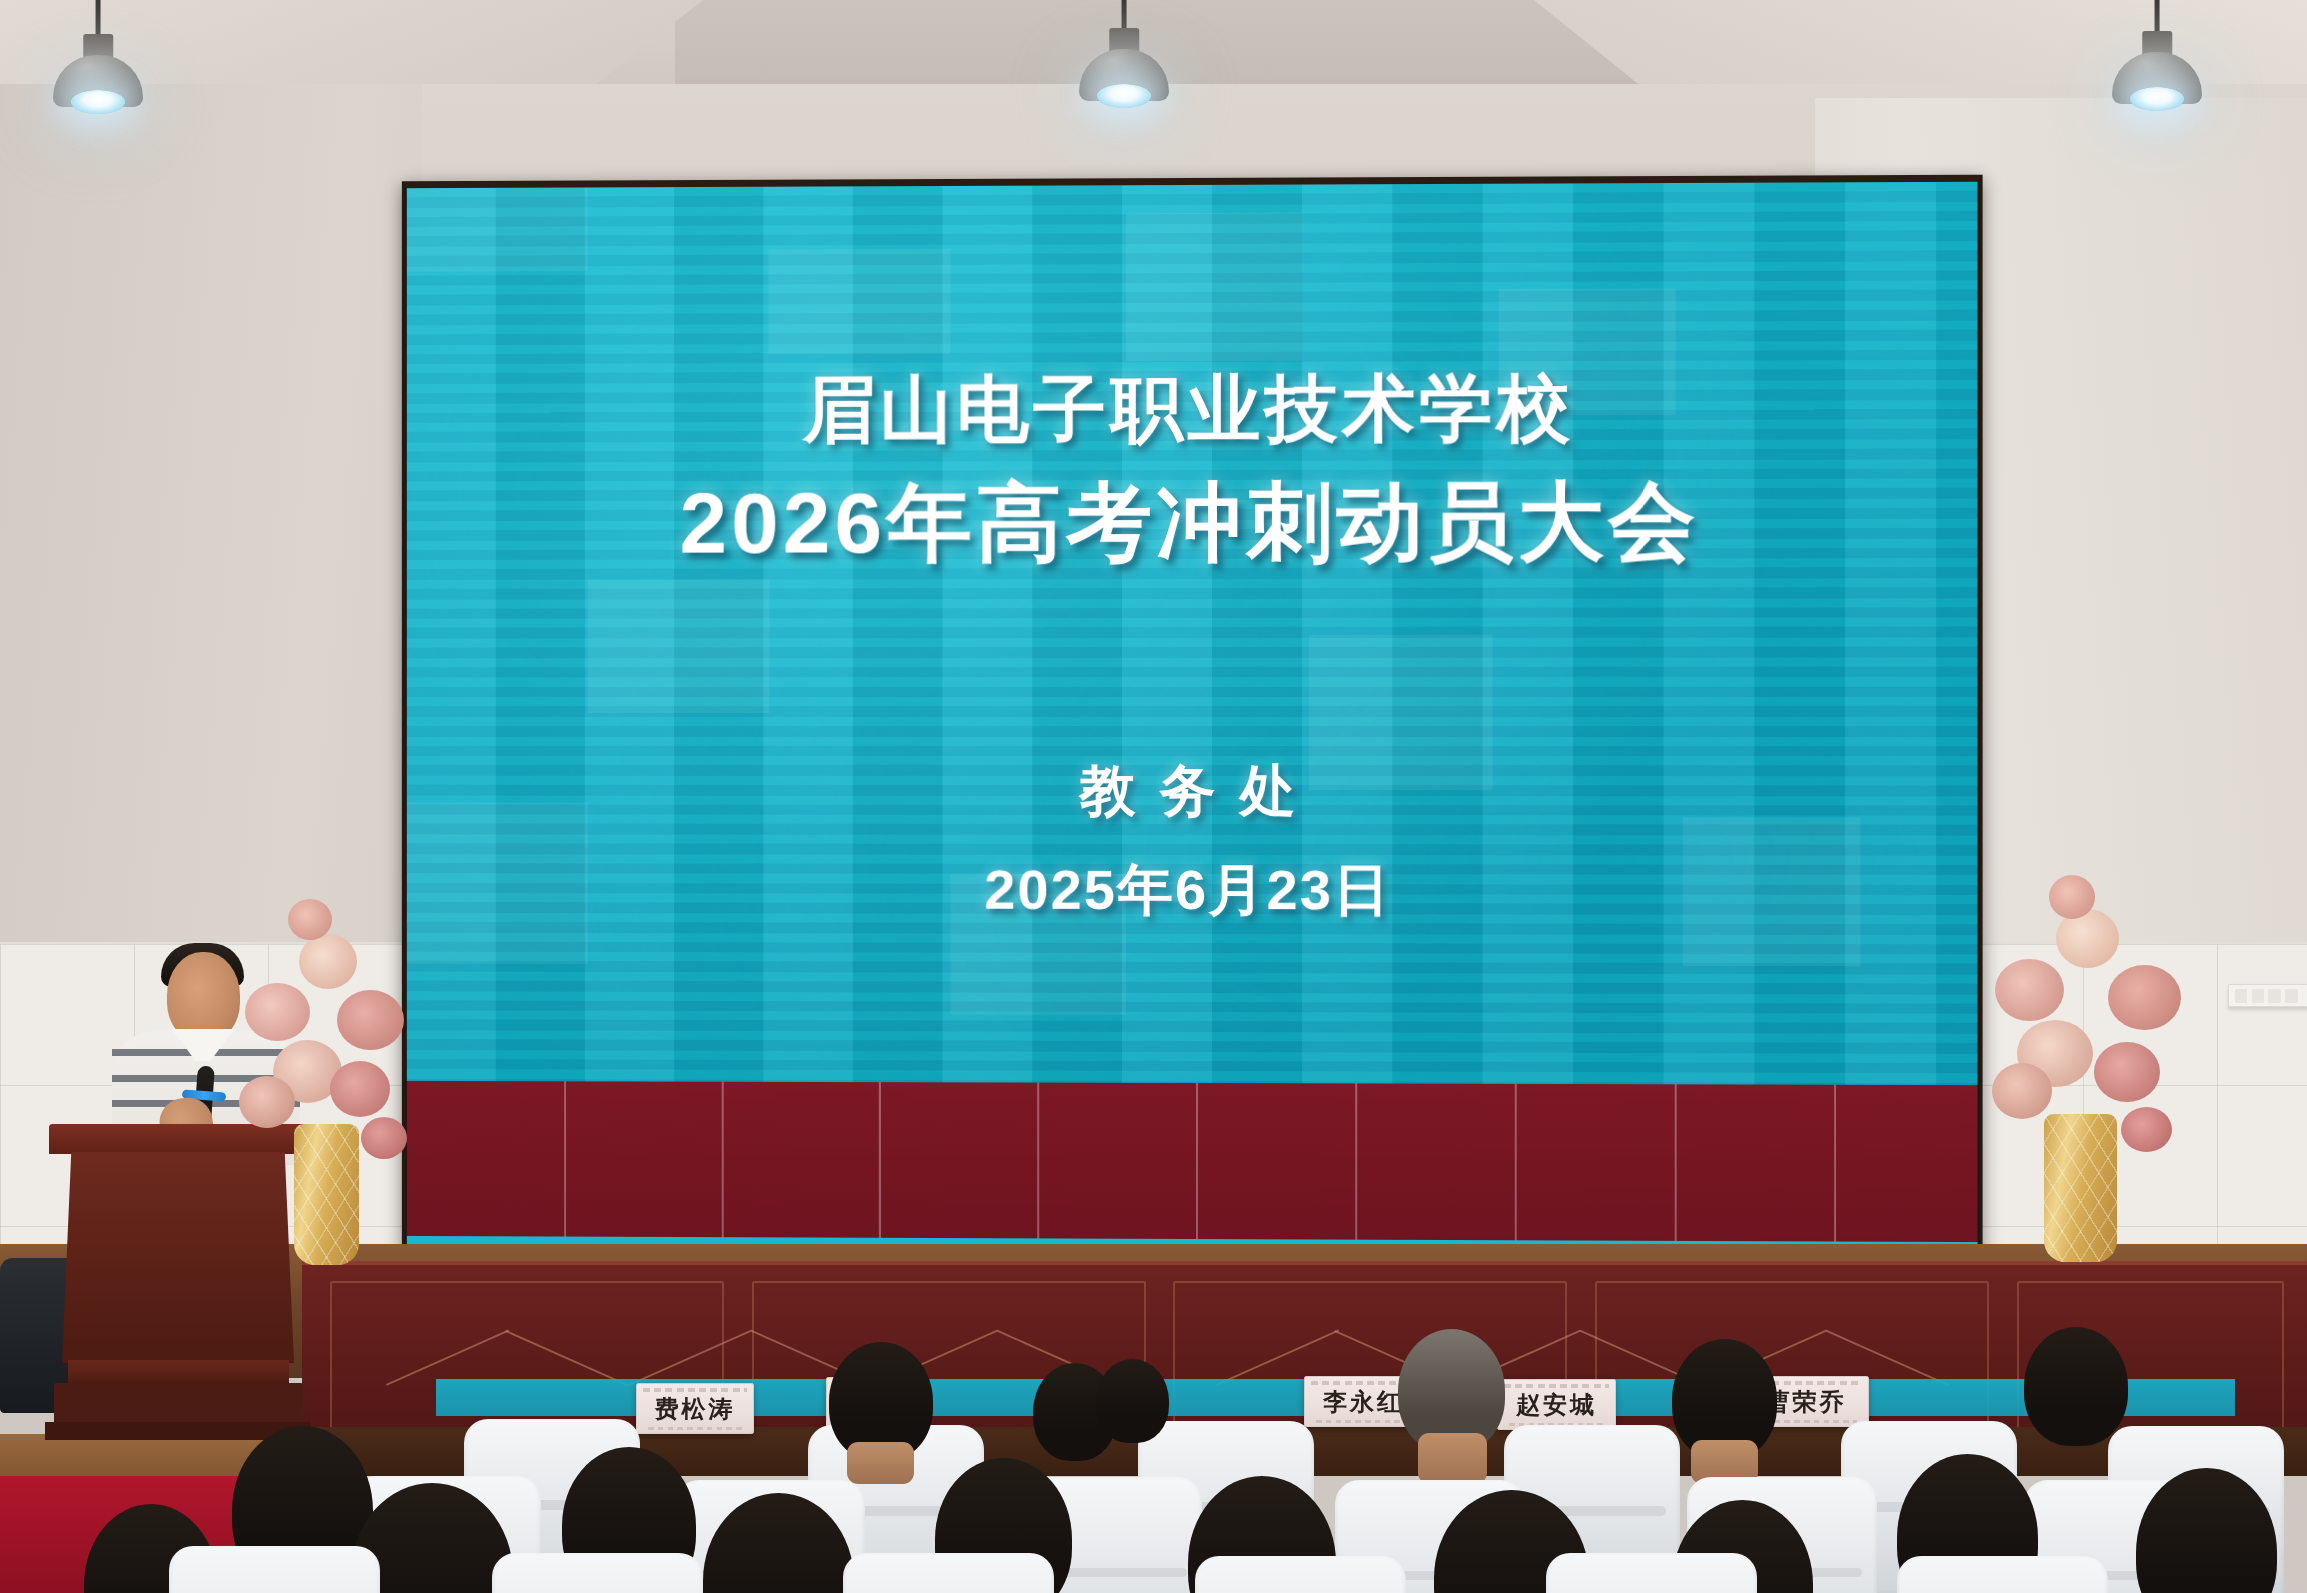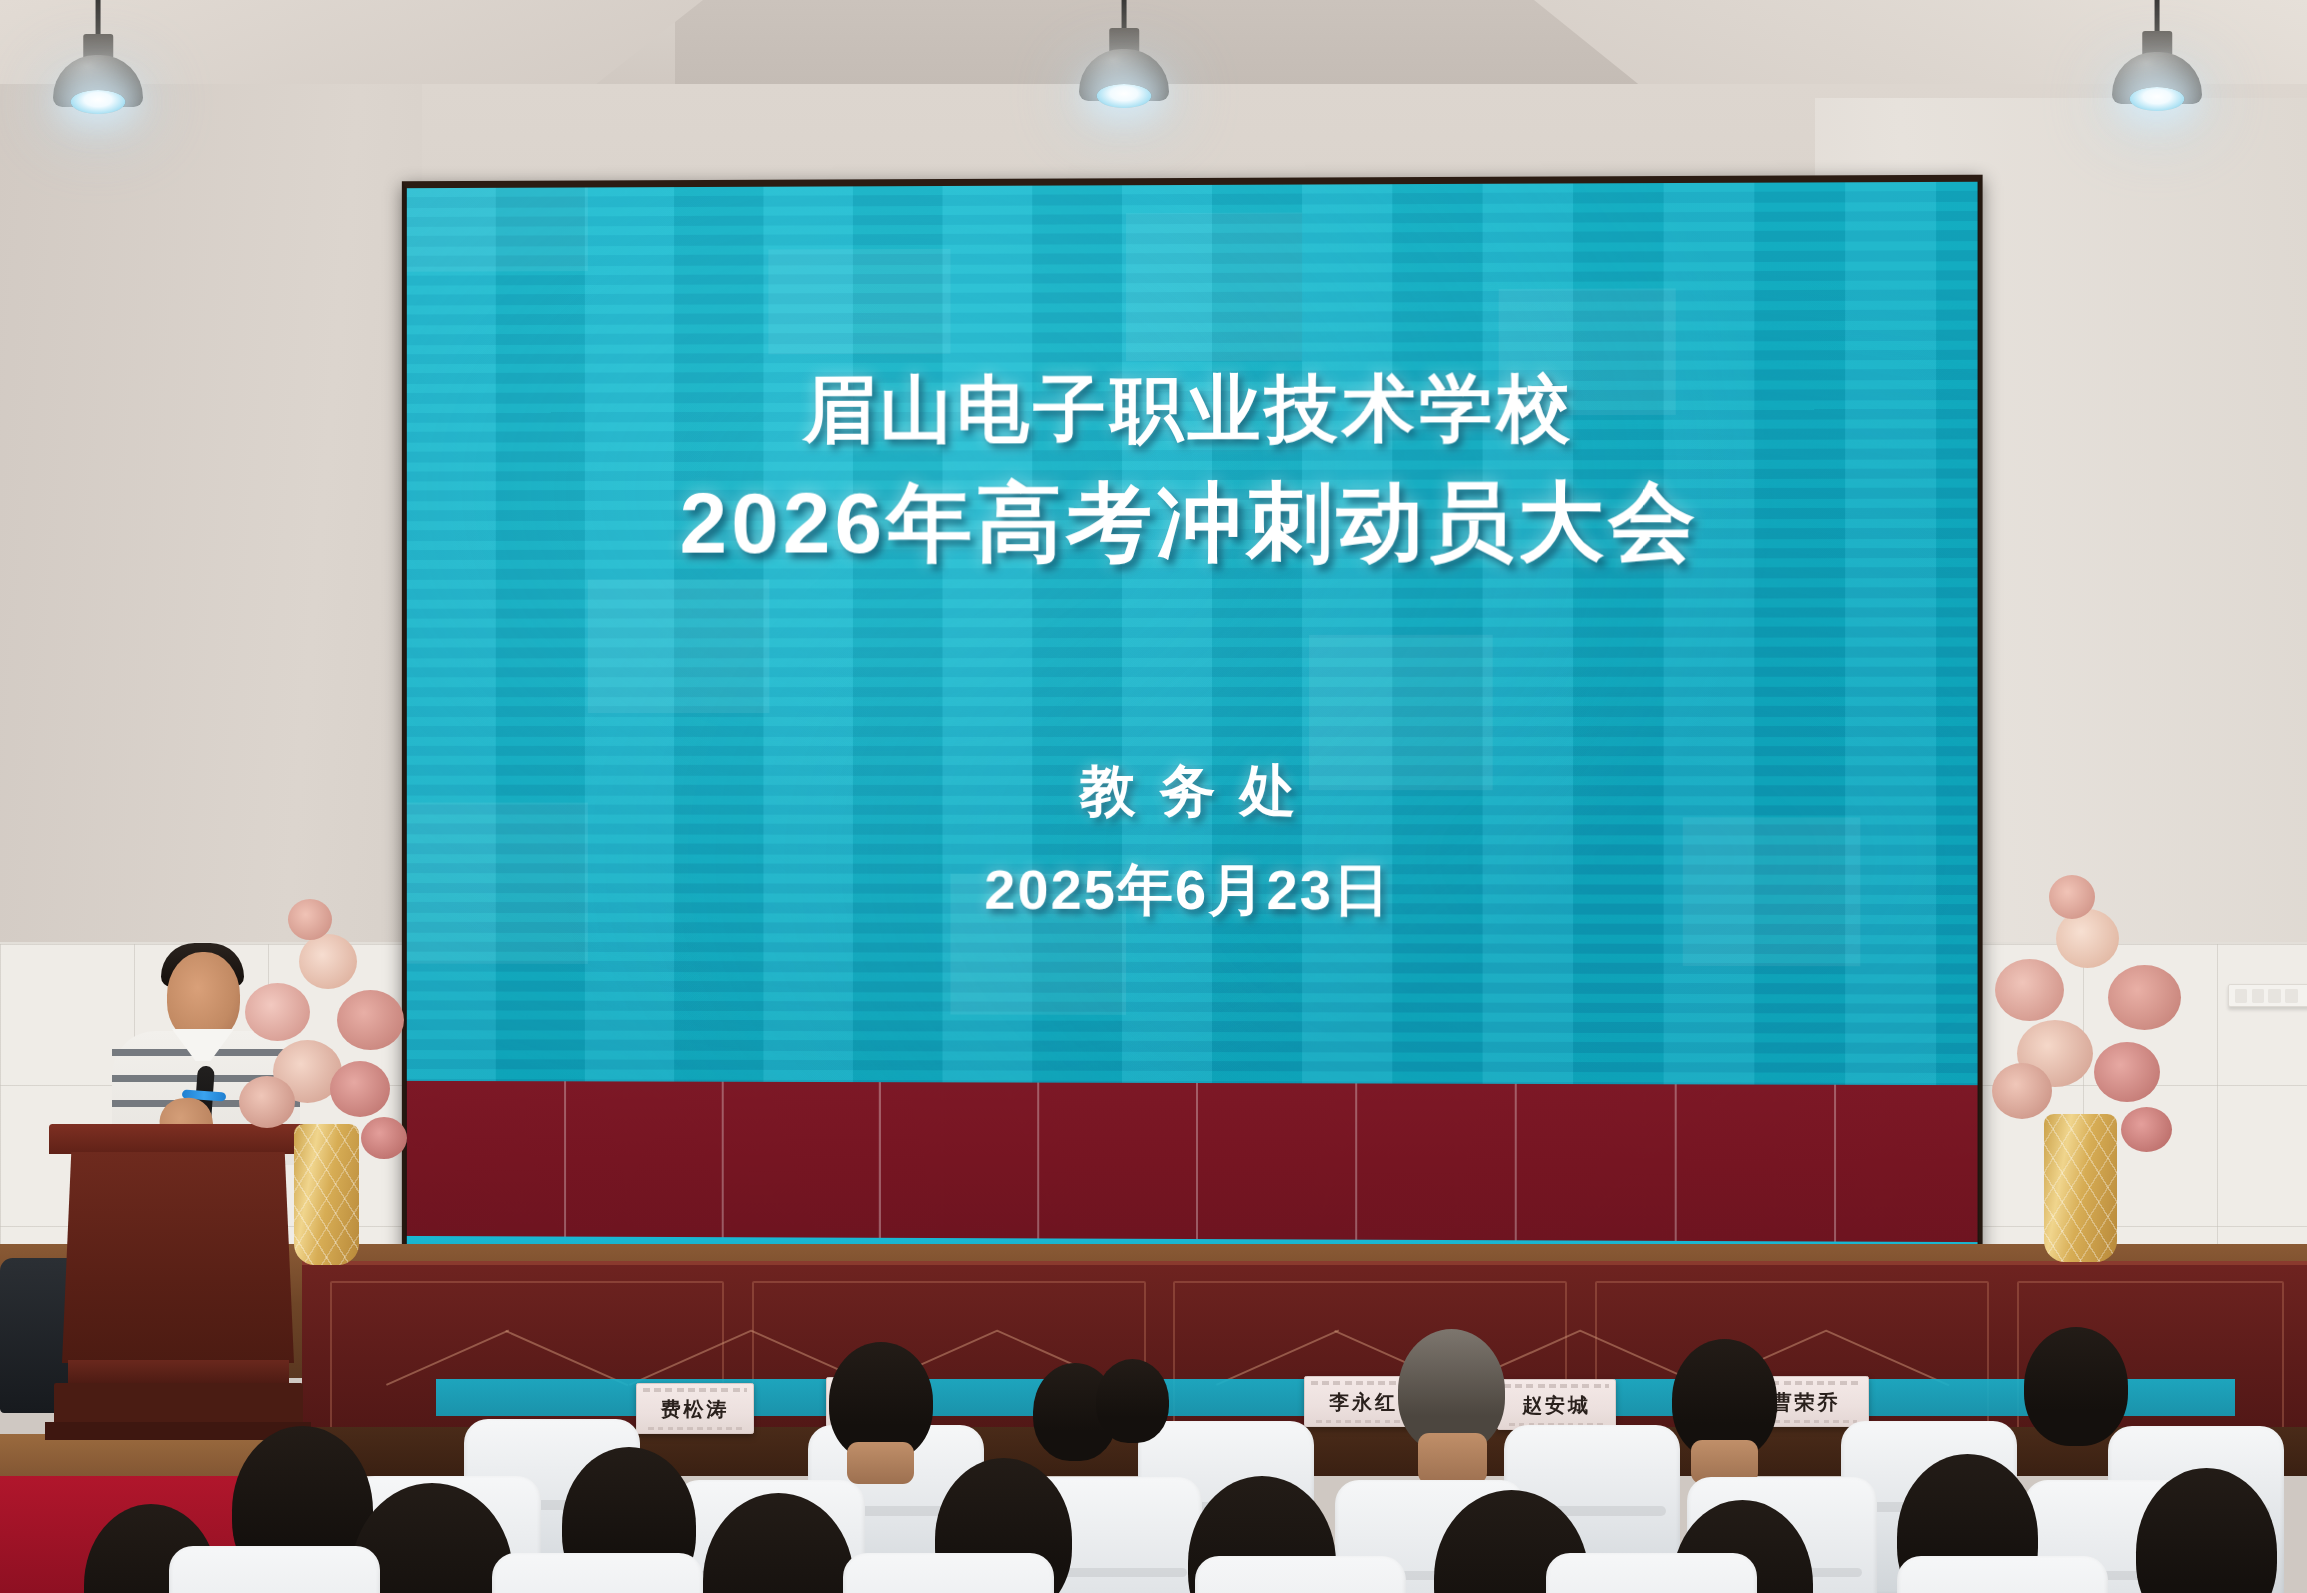--- a/index.html
+++ b/index.html
@@ -324,21 +324,21 @@
     position:absolute; height:51px;
     background:linear-gradient(180deg,#f4e9e7 0%,#ece0de 60%,#e3d6d3 100%);
     border:1.4px solid #d9cac7;
     border-radius:2.1px;
     box-shadow:0 2.8px 6.3px rgba(0,0,0,.3);
     display:flex; align-items:center; justify-content:center;
   }
   .placard .nm {
     font-family:"Liberation Serif", serif;
     font-weight:bold; color:#2a211d; letter-spacing:2.8px;
-    font-size:20px; line-height:1;
+    font-size:24px; line-height:1;
   }
   .placard .hdr {
     position:absolute; top:4.2px; left:5.6px; right:5.6px; height:4.2px;
     background:repeating-linear-gradient(90deg, rgba(120,100,95,.5) 0 7px, transparent 7px 11.2px);
     opacity:.55;
   }
   .placard .ftr {
     position:absolute; bottom:3.5px; left:11.2px; right:11.2px; height:2.8px;
     background:repeating-linear-gradient(90deg, rgba(120,100,95,.42) 0 5.6px, transparent 5.6px 9.8px);
     opacity:.5;

